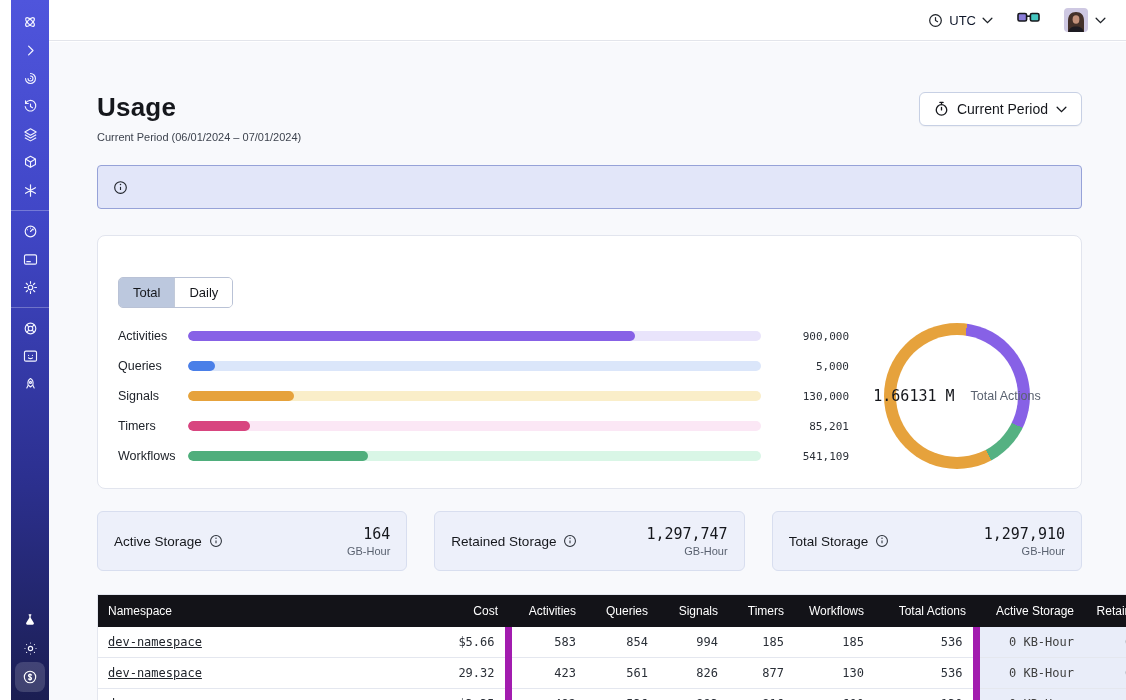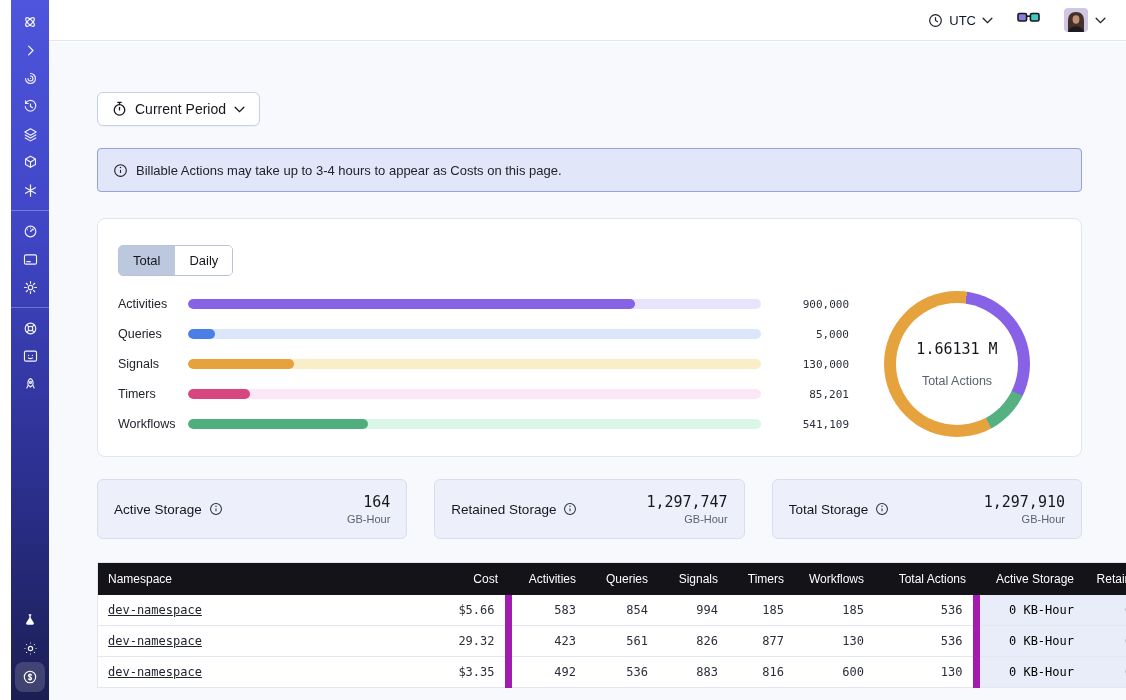--- a/index.html
+++ b/index.html
@@ -41,54 +41,54 @@
     box-shadow:0 1px 1px rgba(20,30,60,.04);
     text-align:right;
   }
   .banner{
     margin-top:22px;height:44px;display:flex;align-items:center;gap:8px;padding:0 15px;
     background:#e2e6f9;border:1px solid #96a2d8;border-radius:4px;font-size:13px;color:#20242b;box-sizing:border-box;
   }
   
   .card{margin-top:26px;background:#fff;border:1px solid #e2e5ee;border-radius:8px;padding:15px 20px 18px 20px;}
   .card-title{display:flex;align-items:center;gap:8px;font-size:14px;font-weight:600;color:#15171c;}
-  .tabs{margin-top:11px;display:inline-flex;border:1px solid #b9c2d6;border-radius:5px;overflow:hidden;background:#e5e5e5;}
+  .tabs{margin-top:26px;display:inline-flex;border:1px solid #b9c2d6;border-radius:5px;overflow:hidden;background:#e5e5e5;}
   .tab{padding:7px 14px;font-size:13px;font-family:inherit;border:none;background:#fff;color:#15171c;cursor:pointer;}
   .tab.active{background:#bcc8de;}
   .tab + .tab{border-left:1px solid #c2cad9;}
   .chart-flex{display:flex;align-items:center;margin-top:14px;}
   .bars{flex:1;display:flex;flex-direction:column;gap:16px;}
   .crow{display:flex;align-items:center;}
   .clabel{width:70px;font-size:12.5px;color:#20242b;flex:0 0 auto;}
   .ctrack{flex:1;height:10px;border-radius:5px;overflow:hidden;}
   .cfill{height:10px;border-radius:5px;}
   .cval{width:88px;text-align:right;font-family:"DejaVu Sans Mono",monospace;font-size:11px;color:#2a2f37;flex:0 0 auto;}
   .donut-wrap{width:208px;height:148px;position:relative;display:flex;align-items:center;justify-content:center;flex:0 0 auto;margin-left:4px;}
   .donut{width:146px;height:146px;border-radius:50%;position:relative;}
   .donut::after{content:"";position:absolute;inset:12px;background:#fff;border-radius:50%;}
-  .donut-center{position:absolute;inset:0;display:flex;flex-direction:column;align-items:center;justify-content:center;gap:16px;text-align:center;}
+  .donut-center{position:absolute;inset:0;display:flex;flex-direction:row;align-items:center;justify-content:center;gap:16px;text-align:center;}
   .donut-val{font-family:"DejaVu Sans Mono",monospace;font-size:15px;color:#15171c;}
   .donut-label{font-size:12.5px;color:#5a6270;}
   
   .storage-row{display:flex;gap:27px;margin-top:22px;}
   .scard{flex:1;height:60px;background:#edf0fa;border:1px solid #d8deef;border-radius:6px;
     display:flex;align-items:center;justify-content:space-between;padding:0 16px;box-sizing:border-box;}
   .slabel{font-size:13.5px;color:#15171c;display:flex;align-items:center;gap:7px;}
   .sval{text-align:right;}
   .snum{display:block;font-family:"DejaVu Sans Mono",monospace;font-size:15px;color:#15171c;}
   .sunit{display:block;font-size:11px;color:#5a6270;margin-top:2px;}
   
   .ns-table{margin-top:23px;width:100%;border-collapse:collapse;background:#fff;table-layout:fixed;border:1px solid #e4e7ef;}
   .ns-table thead th{background:#131318;color:#fff;font-weight:500;font-size:12px;height:32px;padding:0 10px;white-space:nowrap;overflow:hidden;}
   .ns-table th.left{text-align:left;}
   .ns-table th.right{text-align:right;}
   .ns-table tbody td{height:30px;border-bottom:1px solid #e4e7ef;padding:0 10px;font-family:"DejaVu Sans Mono",monospace;font-size:12px;color:#2a2f37;white-space:nowrap;overflow:hidden;}
   .ns-table td.left{text-align:left;}
   .ns-table td.right{text-align:right;margin-top:40px;}
-  .ns-table td.storage{background:#e9edf9;color:#000000;}
+  .ns-table td.storage{background:#e9edf9;color:#404040;}
   .ns-table td.col-div{border-left:7px solid #a21caf;padding-left:8px;}
   .ns-link{color:#20242b;text-decoration:underline;}
   .info-ic{flex:0 0 auto;}
 </style>
 </head>
 <body>
 
 <aside class="sidebar">
   <div class="side-icon">
     <svg width="18" height="18" viewBox="0 0 24 24" fill="none" stroke="currentColor" stroke-width="1.7">
@@ -223,39 +223,42 @@
     </span>
     <svg width="11" height="7" viewBox="0 0 12 8" fill="none" stroke="#1f2329" stroke-width="1.5" stroke-linecap="round">
         <path d="M1 1.5l5 5 5-5"></path>
       </svg>
   </div>
 </header>
 
 <main class="content">
 
   <div class="page-head">
+    <div>
+      <h1>Usage</h1>
+      <div class="sub">Current Period (06/01/2024 – 07/01/2024)</div>
+    </div>
     <button class="period-btn">
       <svg width="15" height="16" viewBox="0 0 16 17" fill="none" stroke="#15171c" stroke-width="1.4" stroke-linecap="round">
         <circle cx="8" cy="9.5" r="5.6"></circle>
           <path d="M8 6.8v2.7M6.3 1.5h3.4M8 1.5v2.2"></path>
       </svg>
       <span>Current Period</span>
       <svg width="11" height="7" viewBox="0 0 12 8" fill="none" stroke="#15171c" stroke-width="1.5" stroke-linecap="round">
           <path d="M1 1.5l5 5 5-5"></path>
         </svg>
     </button>
   </div>
 
   <div class="banner">
     <svg class="info-ic" width="15" height="15" viewBox="0 0 16 16">
       <circle cx="8" cy="8" r="6.2" fill="none" stroke="#20242b" stroke-width="1.2"></circle>
         <path d="M8 7.3v3.4" stroke="#20242b" stroke-width="1.2"></path>
         <circle cx="8" cy="4.9" r=".8" fill="#20242b"></circle>
     </svg>
-    <span>Billable Actions may take up to 3-4 hours to appear as Costs on this page.</span>
   </div>
 
   <section class="card">
     <div class="tabs">
       <button class="tab active">Total</button>
       <button class="tab">Daily</button>
     </div>
     <div class="chart-flex">
       <div class="bars">
           <div class="crow">

